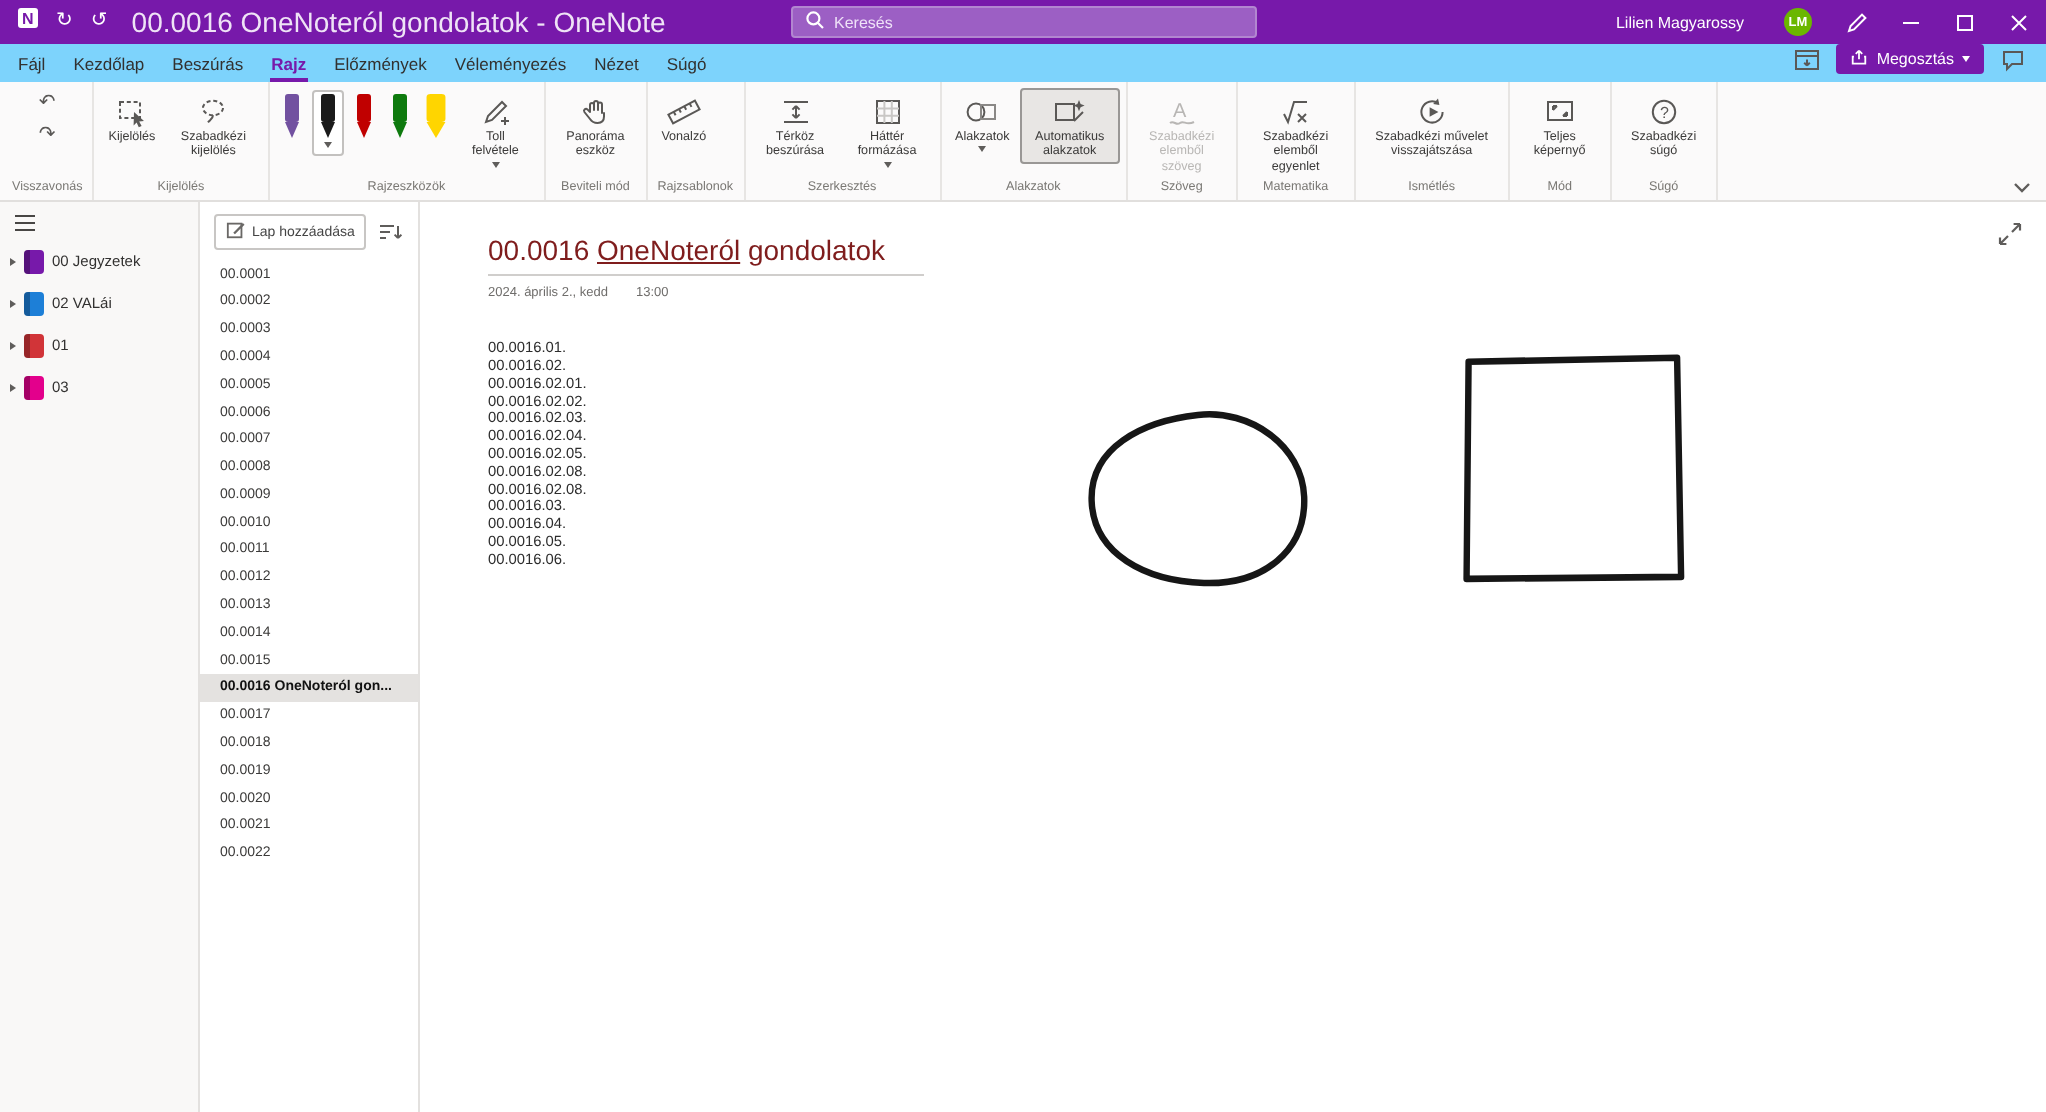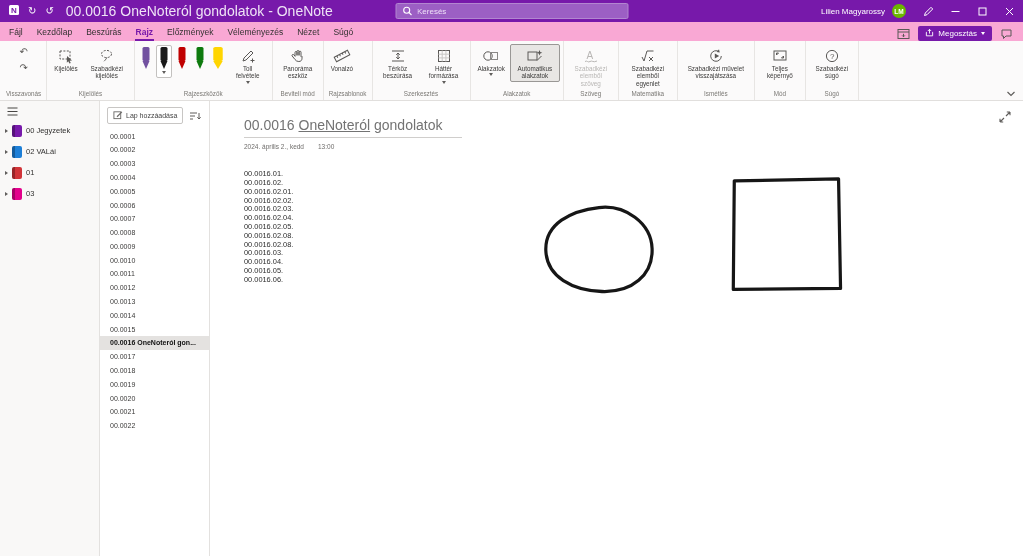--- a/index.html
+++ b/index.html
@@ -9,26 +9,26 @@
 
   
   .titlebar{flex:0 0 22px;background:#7719aa;display:flex;align-items:center;color:#fff;position:relative}
   .tb-left{display:flex;align-items:center;gap:7px;padding:0 8px}
   .tb-title{font-size:14px;color:#efe3f6;margin-left:4px;white-space:nowrap}
   .tb-glyph{font-size:10px;color:#fff;line-height:1}
   .tb-search{position:absolute;left:50%;top:3px;transform:translateX(-50%);width:233px;height:16px;background:#9c5fc4;border:1px solid #b286d0;border-radius:2px;display:flex;align-items:center;gap:5px;padding:0 6px}
   .tb-search input{background:transparent;border:none;outline:none;color:#fff;font-size:8px;width:100%;font-family:inherit}
   .tb-search input::placeholder{color:#efe2f8}
   .tb-right{margin-left:auto;display:flex;align-items:center;height:100%}
-  .tb-user{font-size:8px;color:#fff;margin-right:7px;white-space:nowrap}
+  .tb-user{font-size:8px;color:#fff;margin-right:20px;white-space:nowrap}
   .avatar{width:14px;height:14px;border-radius:50%;background:#6bb700;color:#fff;font-size:6.5px;font-weight:bold;display:flex;align-items:center;justify-content:center;margin-right:9px}
   .winbtn{width:27px;height:22px;display:flex;align-items:center;justify-content:center;background:transparent;border:none;cursor:pointer}
 
   
-  .menubar{flex:0 0 19px;background:#f9a8d4;display:flex;align-items:flex-end;padding:0 2px}
+  .menubar{flex:0 0 19px;background:#7dd3fc;display:flex;align-items:flex-start;padding:0 2px}
   .tabs{display:flex;height:100%}
   .tab{border:none;background:none;font-size:8.5px;padding:0 7px;height:100%;color:#323130;font-family:inherit;cursor:pointer;position:relative;white-space:nowrap}
   .tab.active{color:#7719aa;font-weight:bold}
   .tab.active::after{content:"";position:absolute;left:6px;right:6px;bottom:0;height:2px;background:#7719aa}
   .mb-right{margin-left:auto;display:flex;align-items:center;gap:7px;padding-right:7px}
   .share-btn{background:#7719aa;color:#fff;border:none;border-radius:2px;height:15px;display:flex;align-items:center;gap:4px;padding:0 7px;font-size:8px;font-family:inherit;cursor:pointer}
   .caret{display:inline-block;width:0;height:0;border-left:2.5px solid transparent;border-right:2.5px solid transparent;border-top:3px solid #5f5d5b}
   .caret.white{border-top-color:#fff}
   .iconbtn{background:none;border:none;display:flex;align-items:center;justify-content:center;cursor:pointer;font-family:inherit;padding:1px}
 
@@ -73,21 +73,21 @@
   .pagescol{width:110px;background:#fff;border-right:1px solid #e3e1df;display:flex;flex-direction:column}
   .pc-head{display:flex;align-items:center;justify-content:space-between;padding:6px 7px 5px}
   .addpage{display:flex;align-items:center;gap:3px;border:1px solid #c8c6c4;border-radius:2px;background:#fff;padding:2px 5px;font-size:7px;color:#444;font-family:inherit;cursor:pointer;white-space:nowrap}
   .plist{display:flex;flex-direction:column}
   .pitem{padding:3.4px 10px;font-size:7px;color:#3b3a39;cursor:pointer;white-space:nowrap;overflow:hidden}
   .pitem.selected{background:#e4e2e0;font-weight:bold;color:#111}
 
   .main{flex:1;position:relative;background:#fff;overflow:hidden}
   .expandbtn{position:absolute;top:9px;right:11px}
   .titleblock{position:absolute;left:34px;top:16px;width:218px;border-bottom:1px solid #d0cecc;padding-bottom:4px;cursor:text}
-  .ptitle{font-size:14px;color:#737373;white-space:pre}
+  .ptitle{font-size:14px;color:#7f1d1d;white-space:pre}
   .uword{text-decoration:underline}
   .pmeta{position:absolute;left:34px;top:42px;display:flex;gap:14px;font-size:6.5px;color:#6f6d6b}
   .plines{position:absolute;left:34px;top:69px;font-size:7.4px;line-height:8.8px;color:#2d2d2d;cursor:text}
   .ink{position:absolute;inset:0;width:100%;height:100%;pointer-events:none}
   .ink path{fill:none;stroke-width:3.2;stroke-linejoin:round;stroke-linecap:round}
   svg text{font-family:"Liberation Sans",sans-serif}
 </style>
 </head>
 <body>
 

